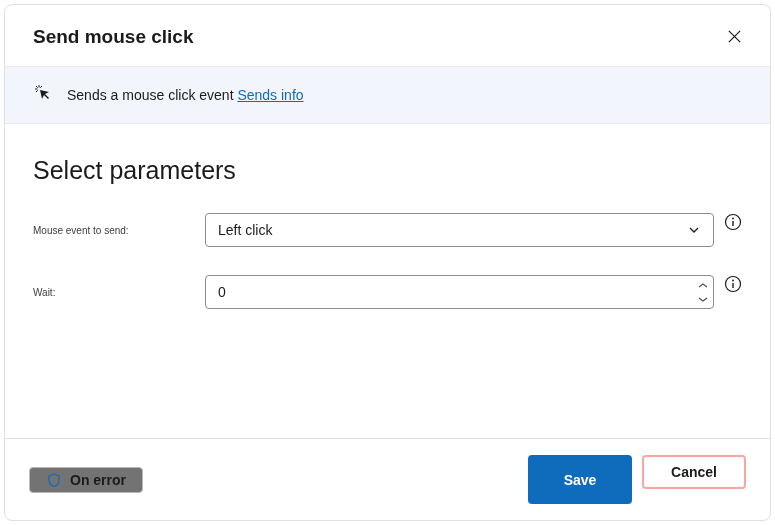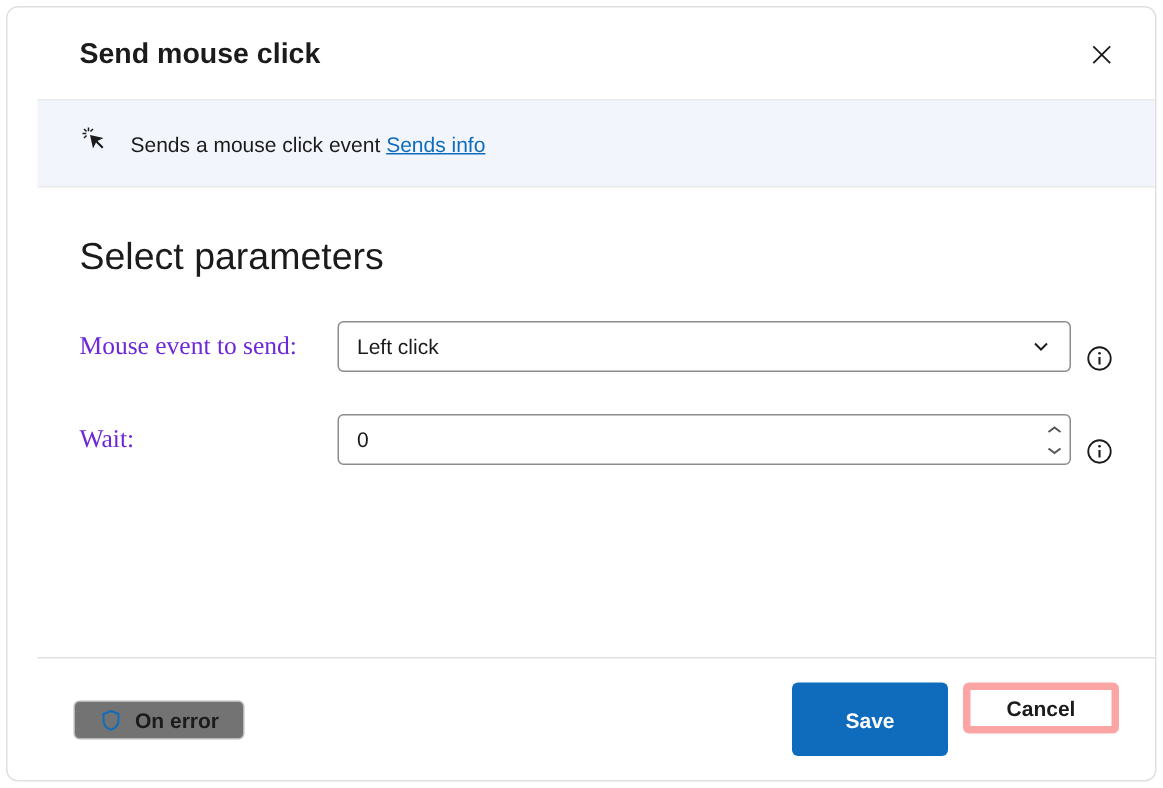--- a/index.html
+++ b/index.html
@@ -17,21 +17,20 @@
     .dialog {
       width: 767px;
       height: 517px;
       margin: 4px;
       border: 1px solid #e0e0e0;
       border-radius: 8px;
       display: flex;
       flex-direction: column;
       overflow: hidden;
       background: #fff;
-      padding-left: 20px;
     }
     .header {
       display: flex;
       align-items: center;
       justify-content: space-between;
       padding: 20px 24px 18px 28px;
     }
     .title {
       font-size: 19px;
       font-weight: 600;
@@ -79,29 +78,28 @@
       color: #1b1b1b;
       margin-bottom: 28px;
     }
     .form-row {
       display: flex;
       align-items: center;
       margin-bottom: 28px;
     }
     .form-label {
       width: 172px;
-      font-size: 17px;
-      color: #6d28d9;
+      font-size: 10px;
+      color: #404040;
       flex-shrink: 0;
-      font-family: Liberation Serif, serif;
     }
     .form-control-wrap {
       flex: 1;
       display: flex;
-      align-items: flex-end;
+      align-items: flex-start;
       gap: 10px;
     }
     .select-control {
       flex: 1;
       height: 34px;
       border: 1px solid #8c8c8c;
       border-radius: 4px;
       padding: 0 12px;
       font-size: 14px;
       color: #1b1b1b;
@@ -199,21 +197,21 @@
       border-radius: 4px;
       background: #0f6cbd;
       font-size: 14px;
       font-weight: 700;
       color: #fff;
       cursor: pointer;
     }
     .cancel-btn {
       height: 34px;
       width: 104px;
-      border: 5px solid #fca5a5;
+      border: 2px solid #fca5a5;
       border-radius: 4px;
       background: #fff;
       font-size: 14px;
       font-weight: 600;
       color: #1b1b1b;
       cursor: pointer;
     }
   </style>
 </head>
 <body>

